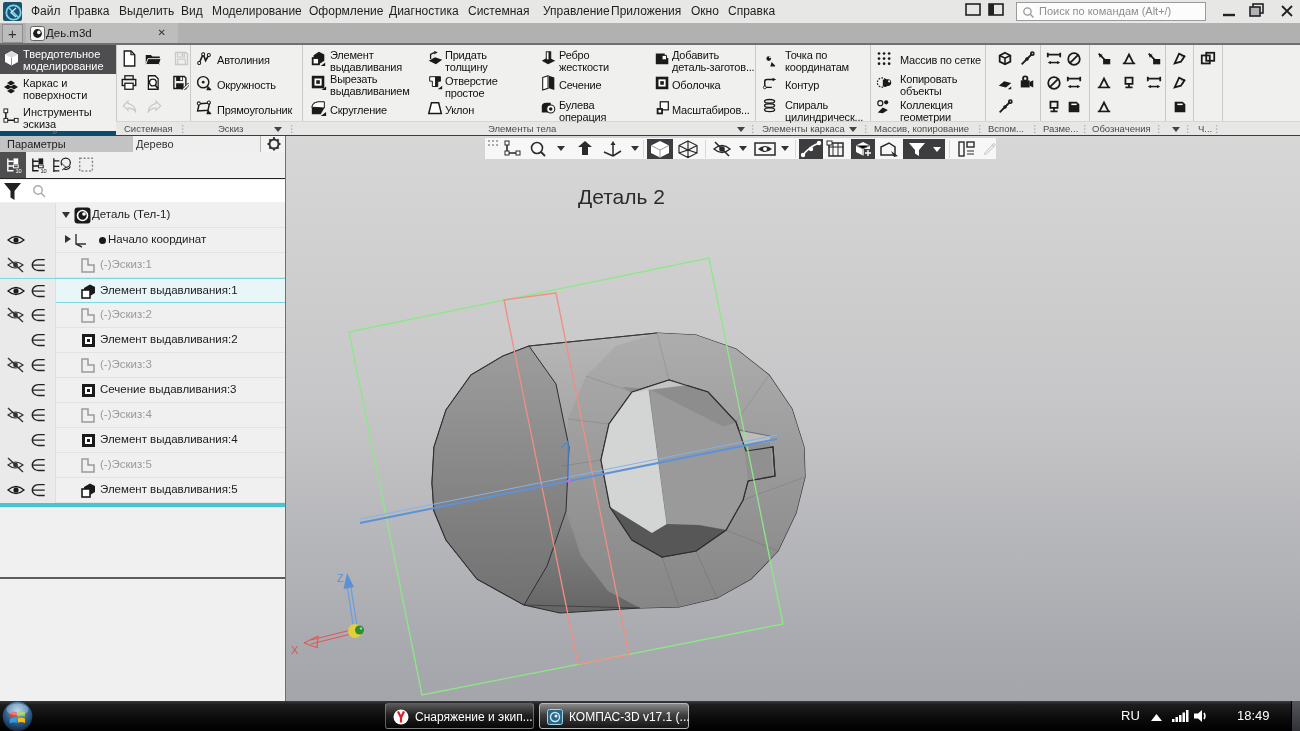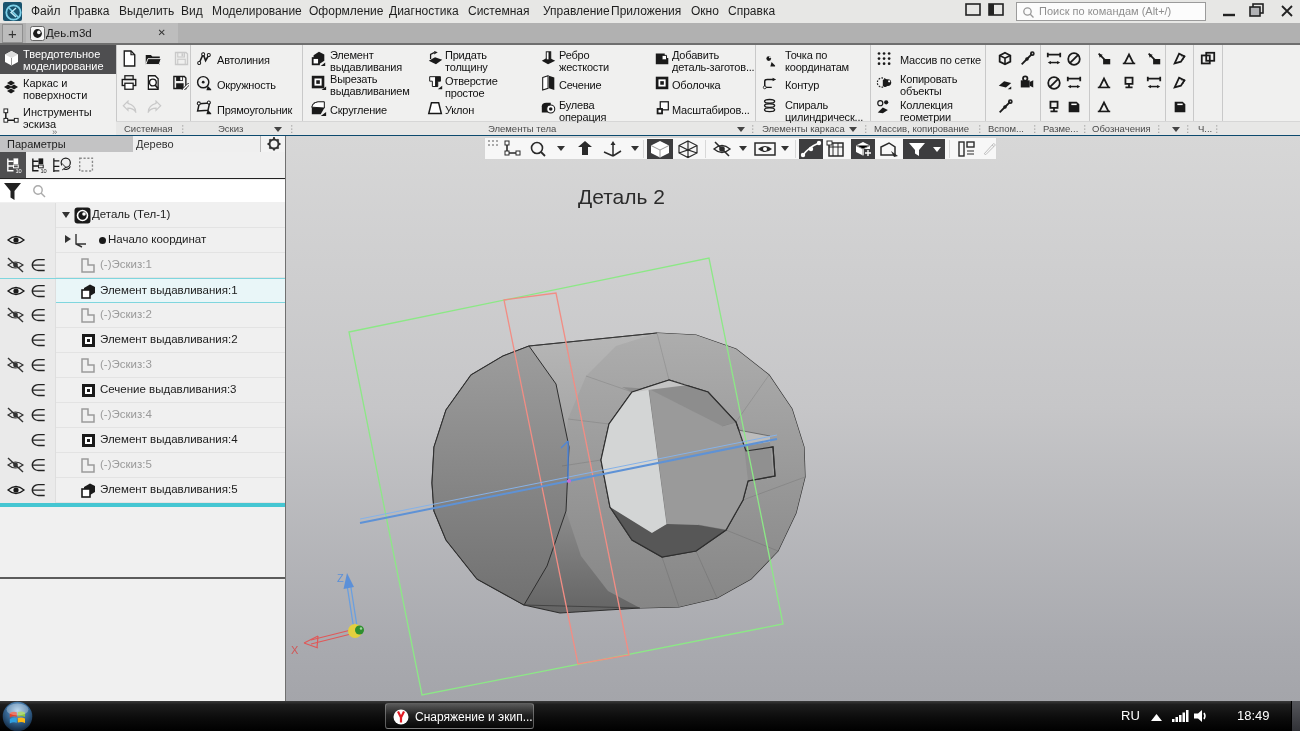--- a/index.html
+++ b/index.html
@@ -17,21 +17,21 @@
 .winctl { position:absolute; top:3px; color:#222; }
 #cmdsearch { position:absolute; left:1016px; top:2px; width:190px; height:19px; background:#fcfcfc; border:1px solid #9b9b9b; font-size:11px; color:#8f8f8f; line-height:17px; padding-left:22px; }
 
 
 #tabrow { position:absolute; left:0; top:23px; width:1300px; height:22px; background:#b1b1b1; border-bottom:2px solid #6f6f6f; }
 #plusbtn { position:absolute; left:2px; top:1px; width:21px; height:19px; background:#bcbcbc; border:1px solid #8f8f8f; color:#333; font-size:15px; text-align:center; line-height:17px; }
 #doctab { position:absolute; left:26px; top:0px; width:152px; height:20px; background:#bdbdbd; font-size:11.5px; color:#1a1a1a; line-height:20px; }
 #doctab .close { position:absolute; right:12px; top:0; color:#333; font-size:10px; }
 
 
-#ribbon { position:absolute; left:0; top:45px; width:1300px; height:91px; background:#f0f0ef; border-bottom:1px solid #0c4a6e; }
+#ribbon { position:absolute; left:0; top:45px; width:1300px; height:91px; background:#f0f0ef; border-bottom:5px solid #0c4a6e; }
 #ribbon .vline { position:absolute; top:0; width:1px; height:76px; background:#c9c9c9; }
 #ribbon .footer { position:absolute; left:116px; top:76px; width:1184px; height:14px; background:#e7e7e6; border-top:1px solid #d6d6d6; }
 .gl { position:absolute; top:77px; font-size:9.5px; color:#4a4a4a; height:13px; line-height:13px; }
 .glarr { position:absolute; top:82px; width:0; height:0; border-left:4px solid transparent; border-right:4px solid transparent; border-top:5px solid #444; }
 
 #modes { position:absolute; left:0; top:0; width:116px; height:90px; }
 .modebtn { position:absolute; left:0; width:116px; font-size:11px; line-height:12px; }
 #mb1 { top:0; height:29px; background:#4e4e50; color:#fff; }
 #mb2 { top:29px; height:29px; color:#111; }
 #mb3 { top:58px; height:29px; color:#111; }
@@ -848,20 +848,28 @@
     </g>
     <ellipse cx="15.5" cy="8.5" rx="11" ry="6" fill="rgba(255,255,255,0.3)"></ellipse>
   </svg>
   <div class="tbtn" style="left:385px;width:149px">
     <svg class="bic" width="16" height="16">
           <circle cx="8" cy="8" r="7.5" fill="#fff"></circle>
           <path d="M5 2.5 L8 8.5 L8 13.5 M8 8.5 L11 2.5" stroke="#e01b24" stroke-width="2.2" fill="none"></path>
         </svg>
     <div class="btx">Снаряжение и экип...</div>
   </div>
+  <div class="tbtn active" style="left:539px;width:150px">
+    <svg class="bic" width="16" height="16">
+          <rect x="0.5" y="0.5" width="15" height="15" rx="2" fill="#2a6584" stroke="#9fd4ea"></rect>
+          <circle cx="8" cy="8" r="4.5" fill="none" stroke="#bfe4f2" stroke-width="1.5"></circle>
+          <circle cx="9" cy="7" r="1.5" fill="#e8f4fa"></circle>
+        </svg>
+    <div class="btx">КОМПАС-3D v17.1 (...</div>
+  </div>
   <div class="tray" style="left:1121px">RU</div>
   <svg class="tray" style="left:1151px;top:13px" width="11" height="7">
         <path d="M5.5 0 L11 7 L0 7 Z" fill="#fff"></path>
       </svg>
   <svg class="tray" style="left:1172px;top:9px" width="17" height="13">
         <rect x="0" y="9" width="2.5" height="3" fill="#fff"></rect>
         <rect x="3.5" y="7" width="2.5" height="5" fill="#fff"></rect>
         <rect x="7" y="5" width="2.5" height="7" fill="#fff"></rect>
         <rect x="10.5" y="2.5" width="2.5" height="9.5" fill="#fff"></rect>
         <rect x="14" y="0" width="2.5" height="12" fill="#fff"></rect>

